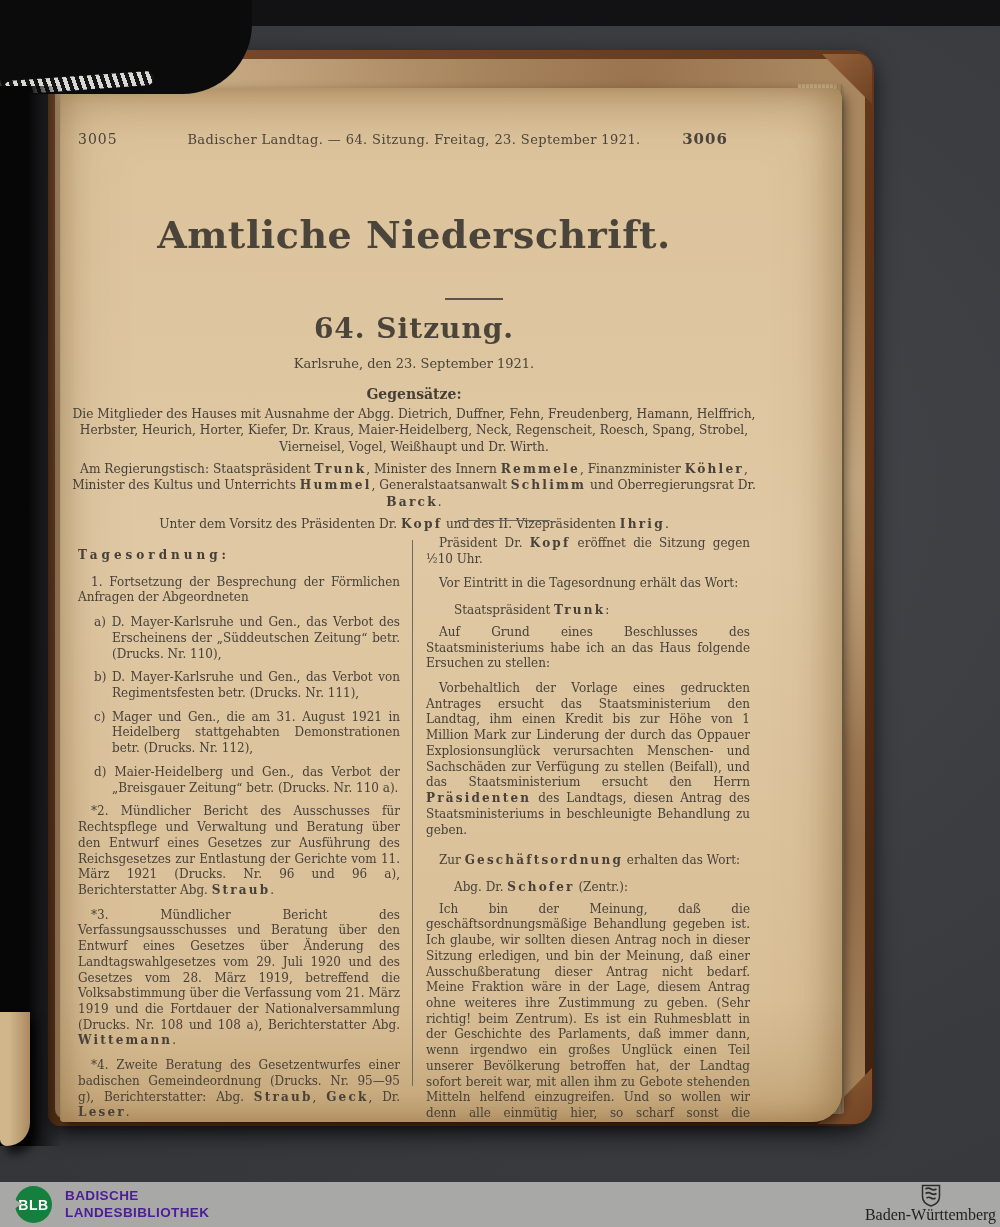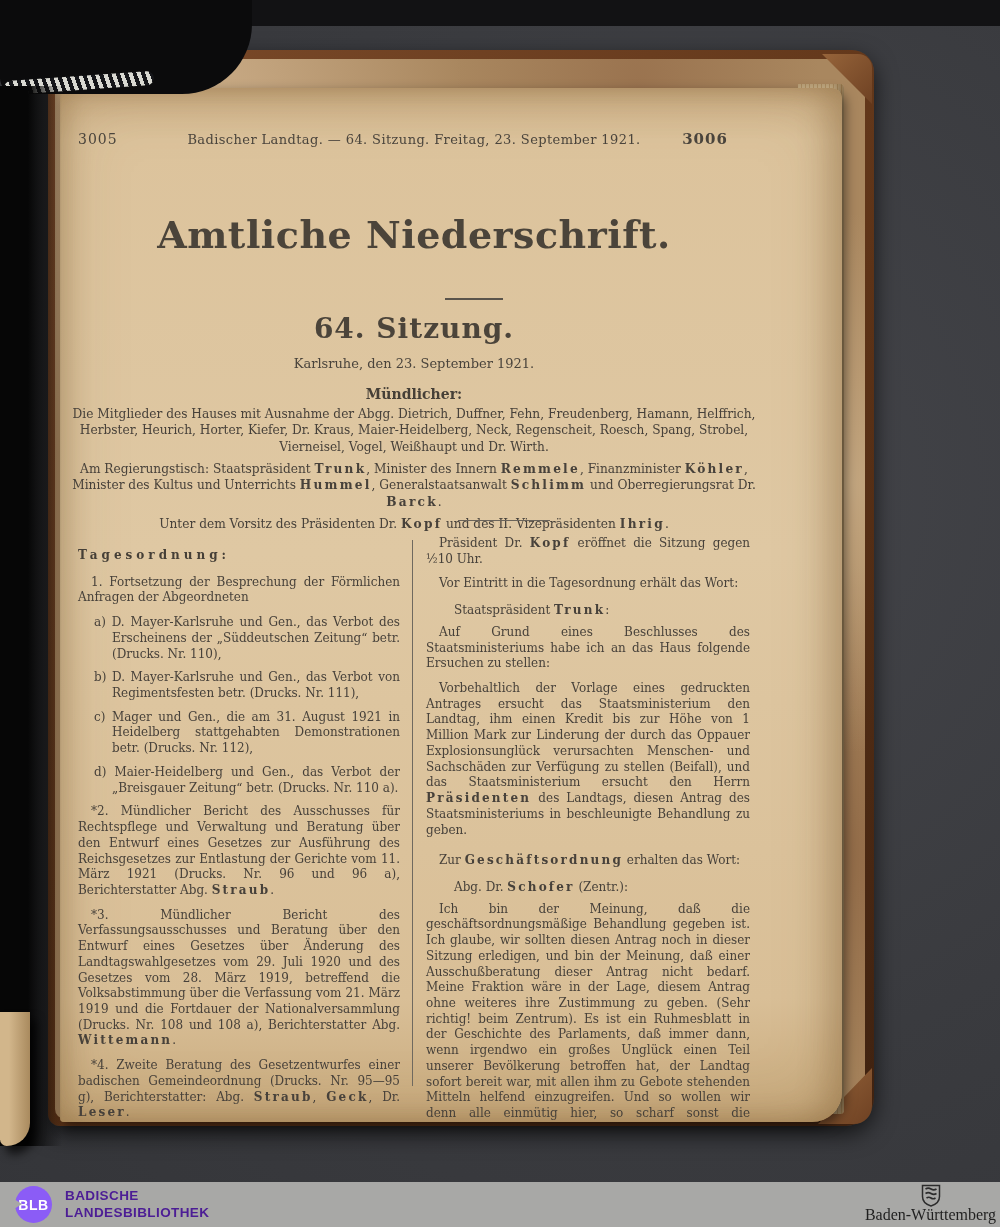--- a/index.html
+++ b/index.html
@@ -66,21 +66,21 @@
   .par{margin:0 0 9px;}
   .item{text-indent:13px;}
   .sub{padding-left:34px;text-indent:-18px;margin-bottom:8px;}
   .ind{text-indent:13px;}
   .gap{margin-top:15px;}
   .speaker{margin:11px 0 6px 28px;text-align:right;}
   .spaced{letter-spacing:2.2px;font-weight:bold;}
   
   .footer{position:absolute;left:0;bottom:0;width:1000px;height:45px;background:#a8a8a6;
         display:flex;align-items:center;font-family:"Liberation Sans", sans-serif;}
-  .blb{position:relative;width:37px;height:37px;margin-left:15px;border-radius:50%;background:#8b5cf6;
+  .blb{position:relative;width:37px;height:37px;margin-left:15px;border-radius:50%;background:#15803d;
         color:#fff;font-weight:bold;font-size:14px;display:flex;align-items:center;justify-content:center;
         letter-spacing:.5px;}
   .blb::before{content:"";position:absolute;left:-1px;top:13px;border-left:8px solid #a8a8a6;
         border-top:5px solid transparent;border-bottom:5px solid transparent;}
   .libname{margin-left:13px;color:#4c1d95;font-weight:bold;font-size:13.5px;line-height:1.2;letter-spacing:.4px;}
   .bw{position:absolute;left:848px;top:0;width:165px;height:45px;text-align:center;color:#1f1f1f;}
   .bw svg{display:block;margin:2px auto 0;}
   .bw .state{font-family:"Liberation Serif", serif;font-size:16px;line-height:1;}
 </style>
 </head>
@@ -98,21 +98,21 @@
     <div class="pg-head">
       <span class="num-l">3005</span>
       <span class="run">Badischer Landtag. — 64. Sitzung. Freitag, 23. September 1921.</span>
       <span class="num-r">3006</span>
     </div>
 
     <div class="title">Amtliche Niederschrift.</div>
     <div class="rule1"></div>
     <div class="session">64. Sitzung.</div>
     <div class="dateline">Karlsruhe, den 23. September 1921.</div>
-    <div class="present-h">Mündlicher:</div>
+    <div class="present-h">Gegensätze:</div>
 
     <div class="front">
         <p class="par present"><span>Die Mitglieder des Hauses mit Ausnahme der Abgg. Dietrich, Duffner, Fehn, Freudenberg, Hamann, Helffrich, Herbster, Heurich, Horter, Kiefer, Dr. Kraus, Maier-Heidelberg, Neck, Regenscheit, Roesch, Spang, Strobel, Vierneisel, Vogel, Weißhaupt und Dr. Wirth.</span></p>
         <p class="par present"><span>Am Regierungstisch: Staatspräsident </span><span class="spaced">Trunk</span><span>, Minister des Innern </span><span class="spaced">Remmele</span><span>, Finanzminister </span><span class="spaced">Köhler</span><span>, Minister des Kultus und Unterrichts </span><span class="spaced">Hummel</span><span>, Generalstaatsanwalt </span><span class="spaced">Schlimm</span><span> und Oberregierungsrat Dr. </span><span class="spaced">Barck</span><span>.</span></p>
         <p class="par chair"><span>Unter dem Vorsitz des Präsidenten Dr. </span><span class="spaced">Kopf</span><span> und des II. Vizepräsidenten </span><span class="spaced">Ihrig</span><span>.</span></p>
       </div>
     <div class="rule2"></div>
 
     <div class="cols">
       <div class="col-left">

